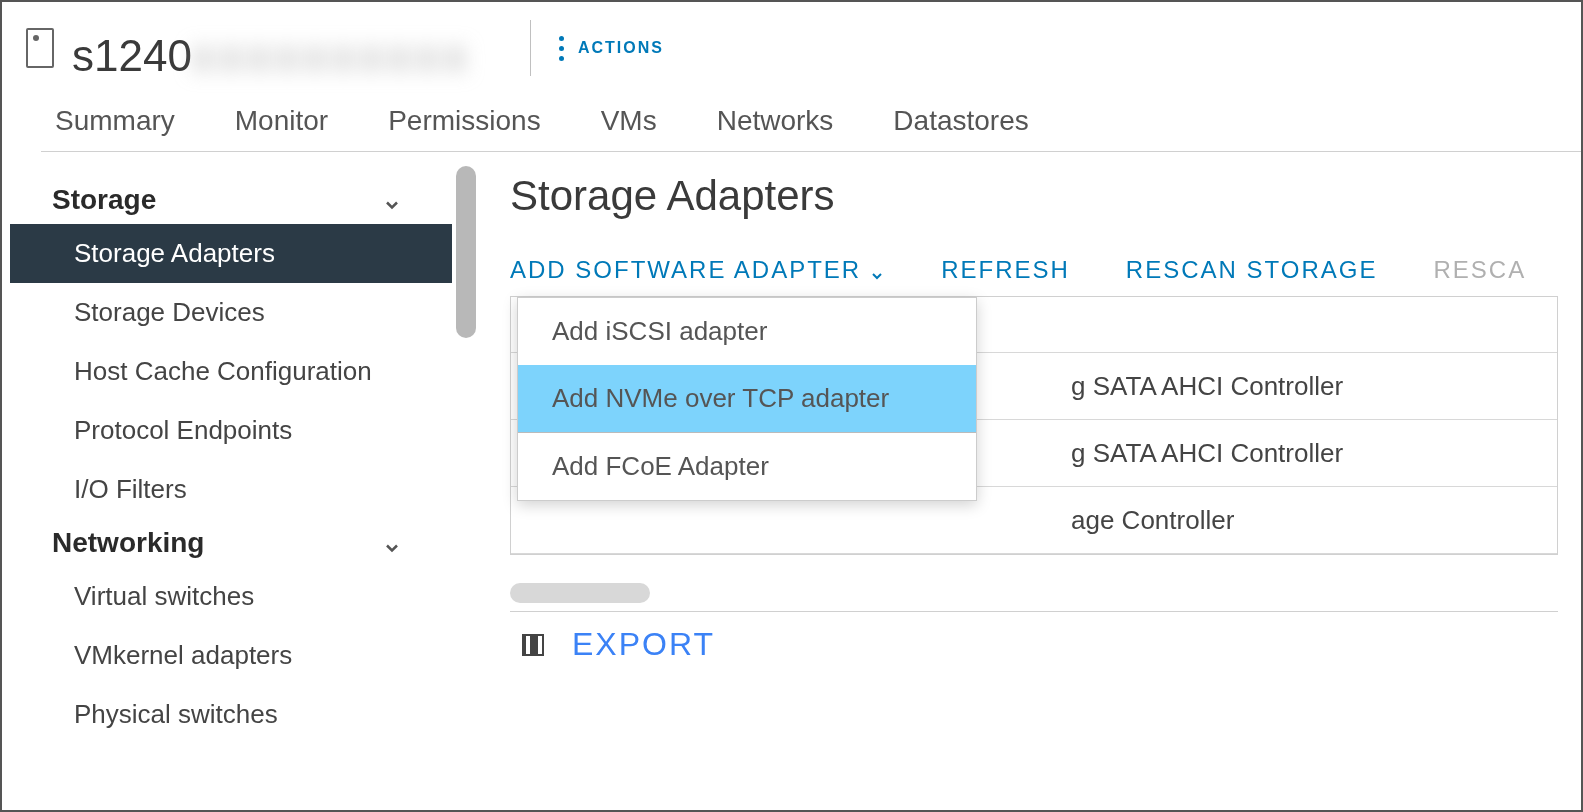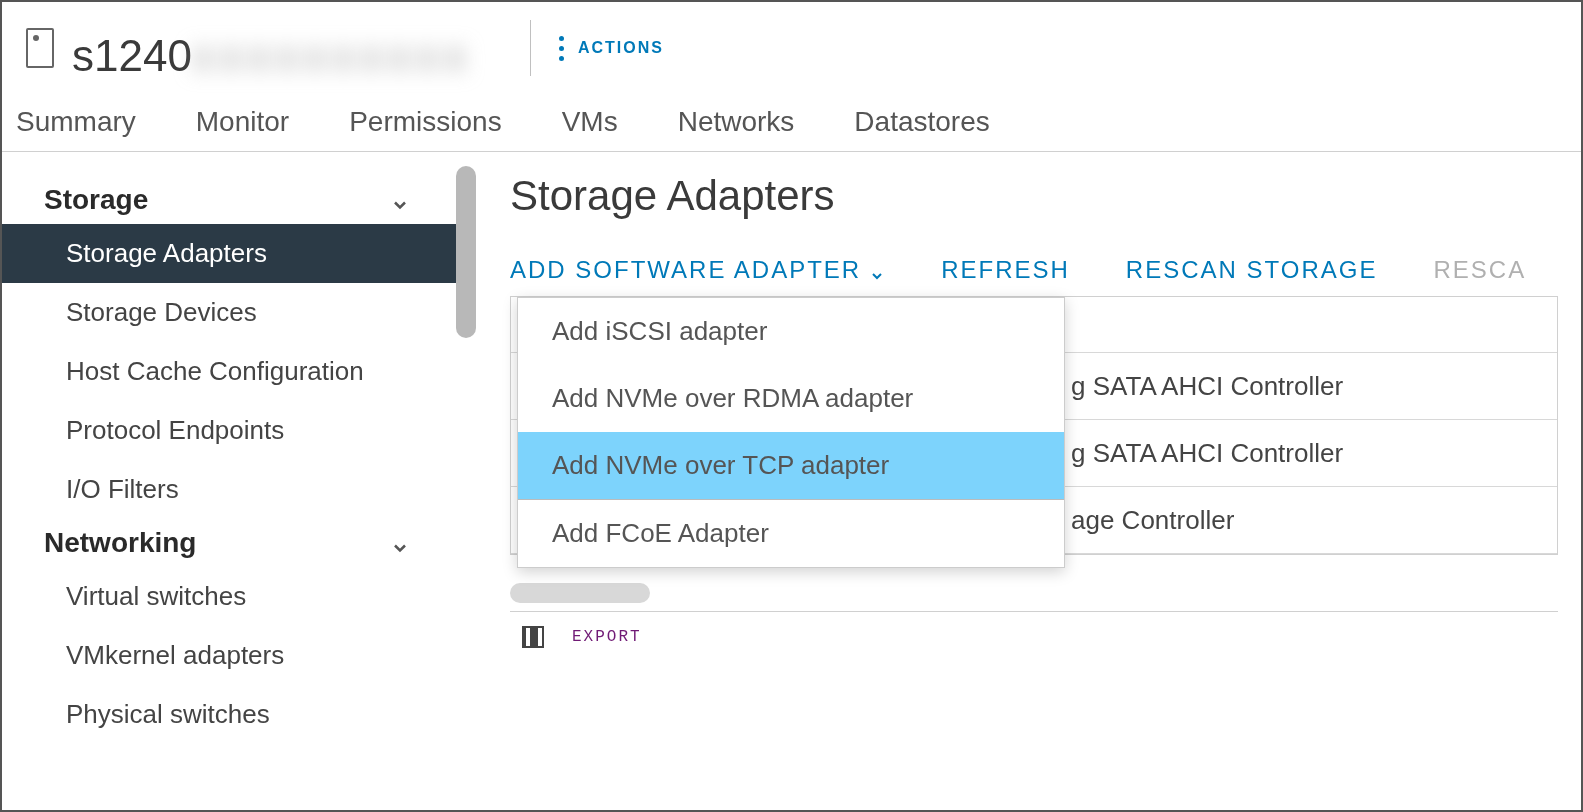--- a/index.html
+++ b/index.html
@@ -75,21 +75,22 @@
     height: 5px;
     background: #0079b8;
     border-radius: 50%;
   }
   .tabs {
     display: flex;
     gap: 56px;
     padding: 0 12px 0 12px;
     border-bottom: 1px solid #d0d0d0;
     height: 58px;
-    align-items: center;
+    align-items: flex-end;
+    margin-left: 39px;
   }
   .tab {
     font-size: 28px;
     color: #555;
     cursor: pointer;
     padding: 12px 2px 14px 2px;
     position: relative;
   }
   .tab.active {
     color: #222;
@@ -100,21 +101,21 @@
     left: 0; right: 0; bottom: -1px;
     height: 5px;
     background: #0079b8;
   }
   .body {
     display: flex;
     height: calc(100% - 150px);
   }
   .sidebar {
     width: 458px;
-    padding: 24px 0;
+    padding: 24px 8px;
     border-right: none;
     position: relative;
   }
   .scroll-thumb {
     position: absolute;
     right: -16px;
     top: 14px;
     width: 20px;
     height: 172px;
     background: #b8b8b8;
@@ -184,21 +185,21 @@
     color: #444;
     height: 67px;
     display: flex;
     align-items: center;
   }
   .table-row.head { height: 56px; }
   .dropdown {
     position: absolute;
     left: 6px;
     top: 0;
-    width: 548px;
+    width: 460px;
     background: #fff;
     border: 1px solid #ccc;
     box-shadow: 0 4px 14px rgba(0,0,0,.18);
     z-index: 10;
   }
   .dropdown-item {
     padding: 18px 34px;
     font-size: 26px;
     color: #555;
     cursor: pointer;
@@ -236,26 +237,25 @@
   }
   .cols-icon::before, .cols-icon::after {
     content: "";
     position: absolute;
     top: 0; bottom: 0;
     width: 2px;
     background: #444;
   }
   .cols-icon::before { left: 6px; background: #444; width: 8px; }
   .export-label {
-    color: #701a75;
-    font-size: 16px;
+    color: #3b82f6;
+    font-size: 32px;
     letter-spacing: 2px;
     font-weight: 500;
     cursor: pointer;
-    font-family: Liberation Mono, monospace;
   }
 </style>
 </head>
 <body>
 
 <div class="header">
   <span class="host-icon"></span>
   <span class="host-title">
     <span>s1240</span><span class="blurred">xxxxxxxxxx</span>
   </span>
@@ -324,21 +324,20 @@
         </span>
       </span>
       <span class="tool">REFRESH</span>
       <span class="tool">RESCAN STORAGE</span>
       <span class="tool disabled">RESCA</span>
     </div>
 
     <div class="table-area">
       <div class="dropdown">
         <div class="dropdown-item">Add iSCSI adapter</div>
-        <div class="dropdown-item">Add NVMe over RDMA adapter</div>
         <div class="dropdown-item hover">Add NVMe over TCP adapter</div>
         <div class="dropdown-item">Add FCoE Adapter</div>
       </div>
       <div class="table-row head"></div>
       <div class="table-row">g SATA AHCI Controller</div>
       <div class="table-row">g SATA AHCI Controller</div>
       <div class="table-row">age Controller</div>
     </div>
 
     <div class="hscroll">

